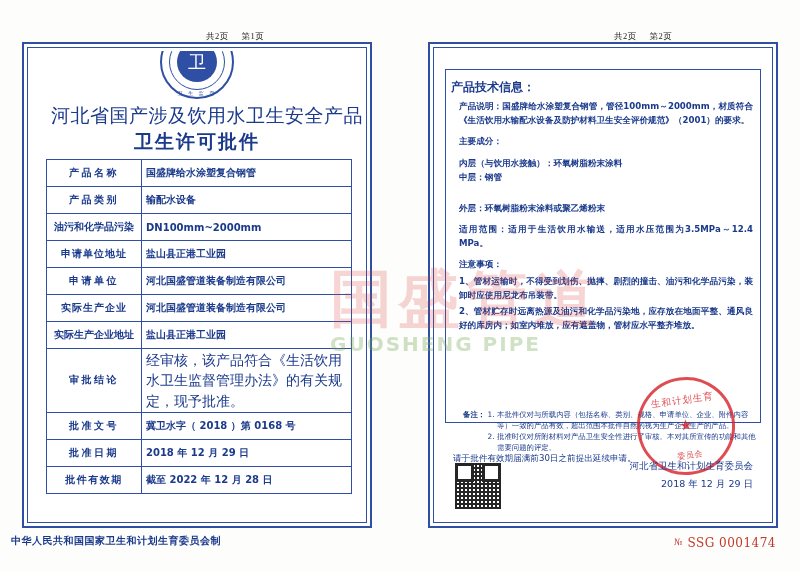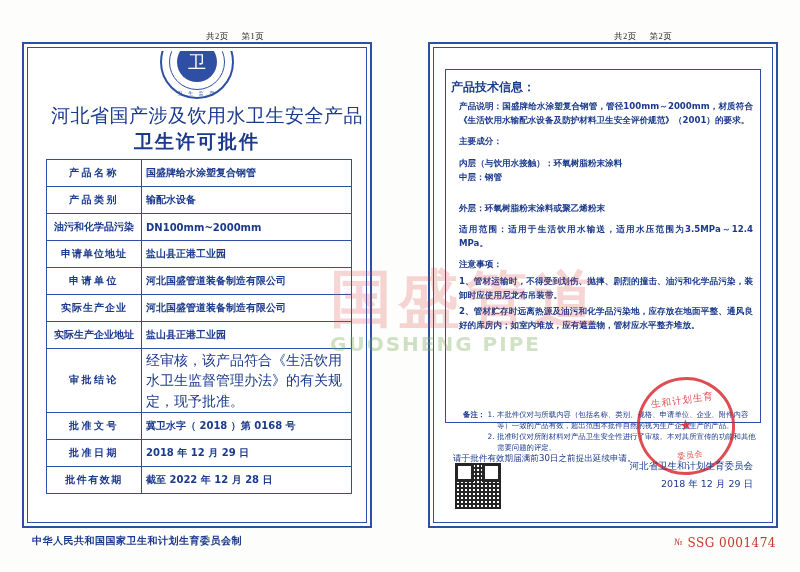--- a/index.html
+++ b/index.html
@@ -297,21 +297,21 @@
     font-size: 20px;
     font-weight: bold;
     color: rgba(120, 170, 90, 0.35);
     letter-spacing: 2px;
     margin-top: 2px;
   }
 
   
   .footer-left {
     position: absolute;
-    left: 32px;
+    left: 11px;
     bottom: 24px;
     font-size: 10px;
     color: #1b3a8c;
     font-weight: bold;
     letter-spacing: 0.5px;
   }
   .footer-right {
     position: absolute;
     right: 24px;
     bottom: 22px;

